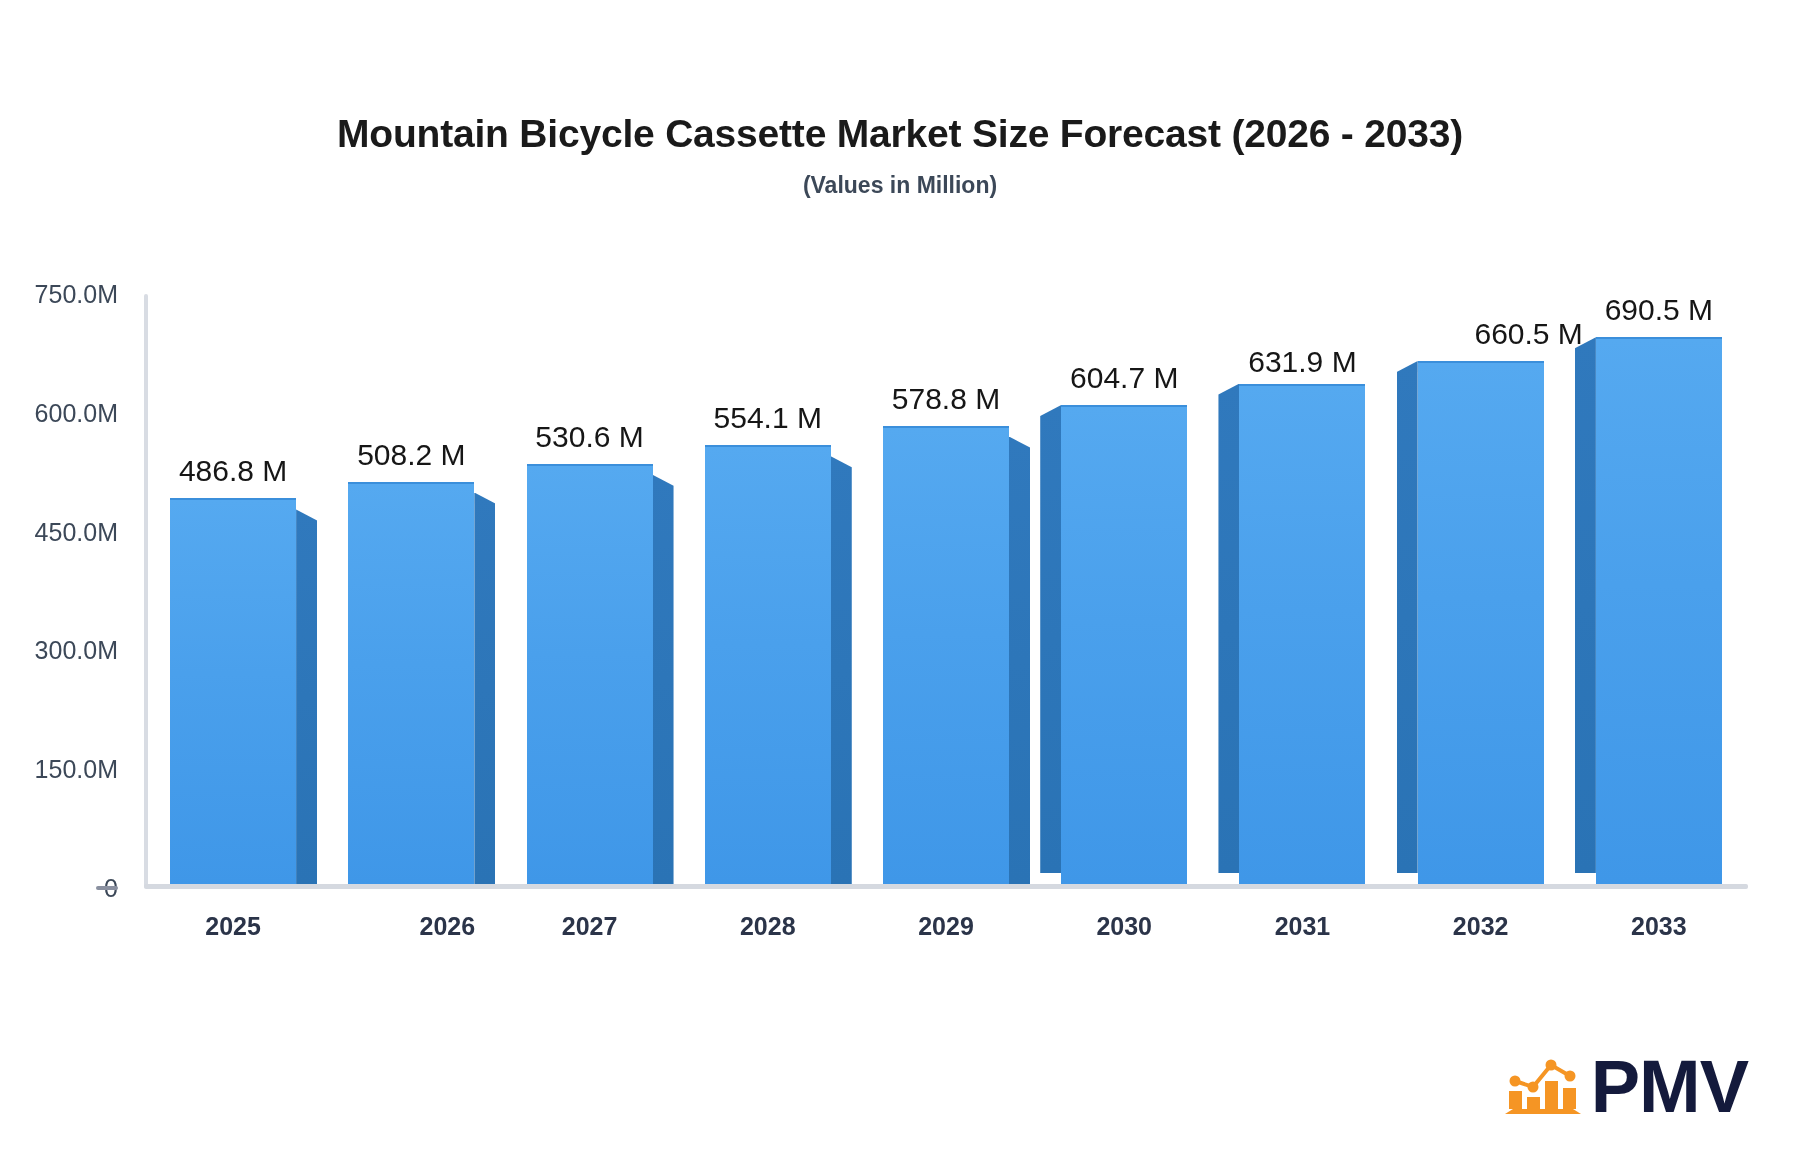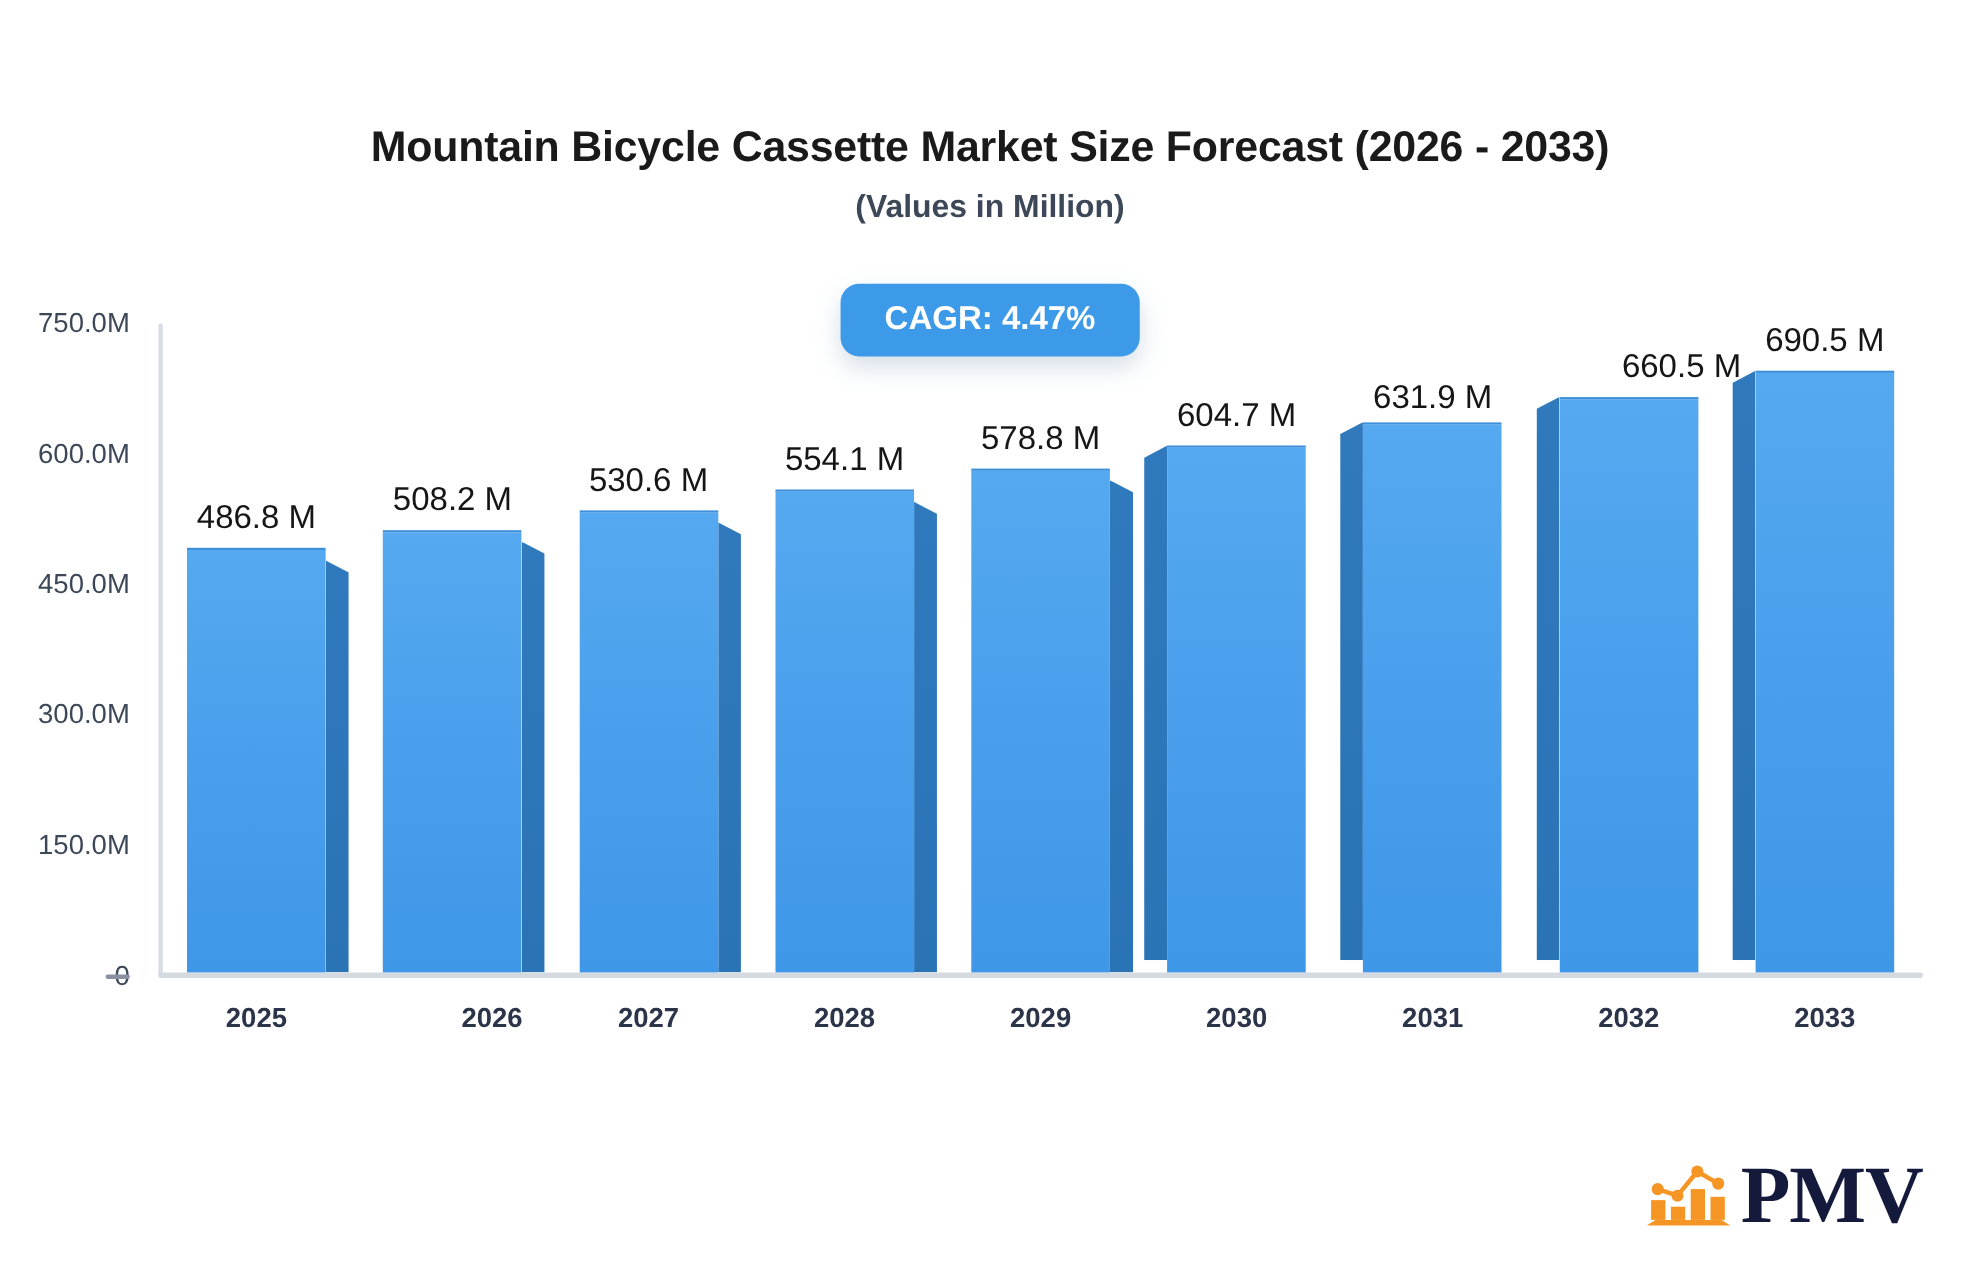--- a/index.html
+++ b/index.html
@@ -23,21 +23,21 @@
     font-size: 39px;
     font-weight: bold;
     color: #1a1a1a;
     letter-spacing: -0.2px;
     white-space: nowrap;
   }
   #chart-subtitle {
     position: absolute;
     top: 172px; left: 0; width: 1800px;
     text-align: center;
-    font-size: 29px;
+    font-size: 23px;
     font-weight: bold;
     color: #3c4858;
     white-space: nowrap;
   }
 
   
   #cagr-badge {
     position: absolute;
     top: 258px;
     left: 50%;
@@ -172,37 +172,36 @@
   
   #logo {
     position: absolute;
     right: 52px;
     bottom: 32px;
     display: flex;
     align-items: center;
     gap: 8px;
   }
   #logo-text {
-    font-family: Liberation Serif, serif;
+    font-family: Liberation Sans, sans-serif;
     font-size: 74px;
     font-weight: bold;
     color: #141a3c;
     letter-spacing: -1px;
     line-height: 1;
   }
 </style>
 </head>
 <body>
 
 <div id="page">
 
   <div id="chart-title">Mountain Bicycle Cassette Market Size Forecast (2026 - 2033)</div>
   <div id="chart-subtitle">(Values in Million)</div>
 
-  <div id="cagr-badge">CAGR: 4.47%</div>
 
   <div id="y-labels">
       <div class="y-tick" style="top: 12px;">750.0M</div>
       <div class="y-tick" style="top: 130.8px;">600.0M</div>
       <div class="y-tick" style="top: 249.6px;">450.0M</div>
       <div class="y-tick" style="top: 368.4px;">300.0M</div>
       <div class="y-tick" style="top: 487.2px;">150.0M</div>
       <div class="y-tick" style="top: 606px;">0</div>
     </div>
   <div id="zero-tick-dash"></div>

